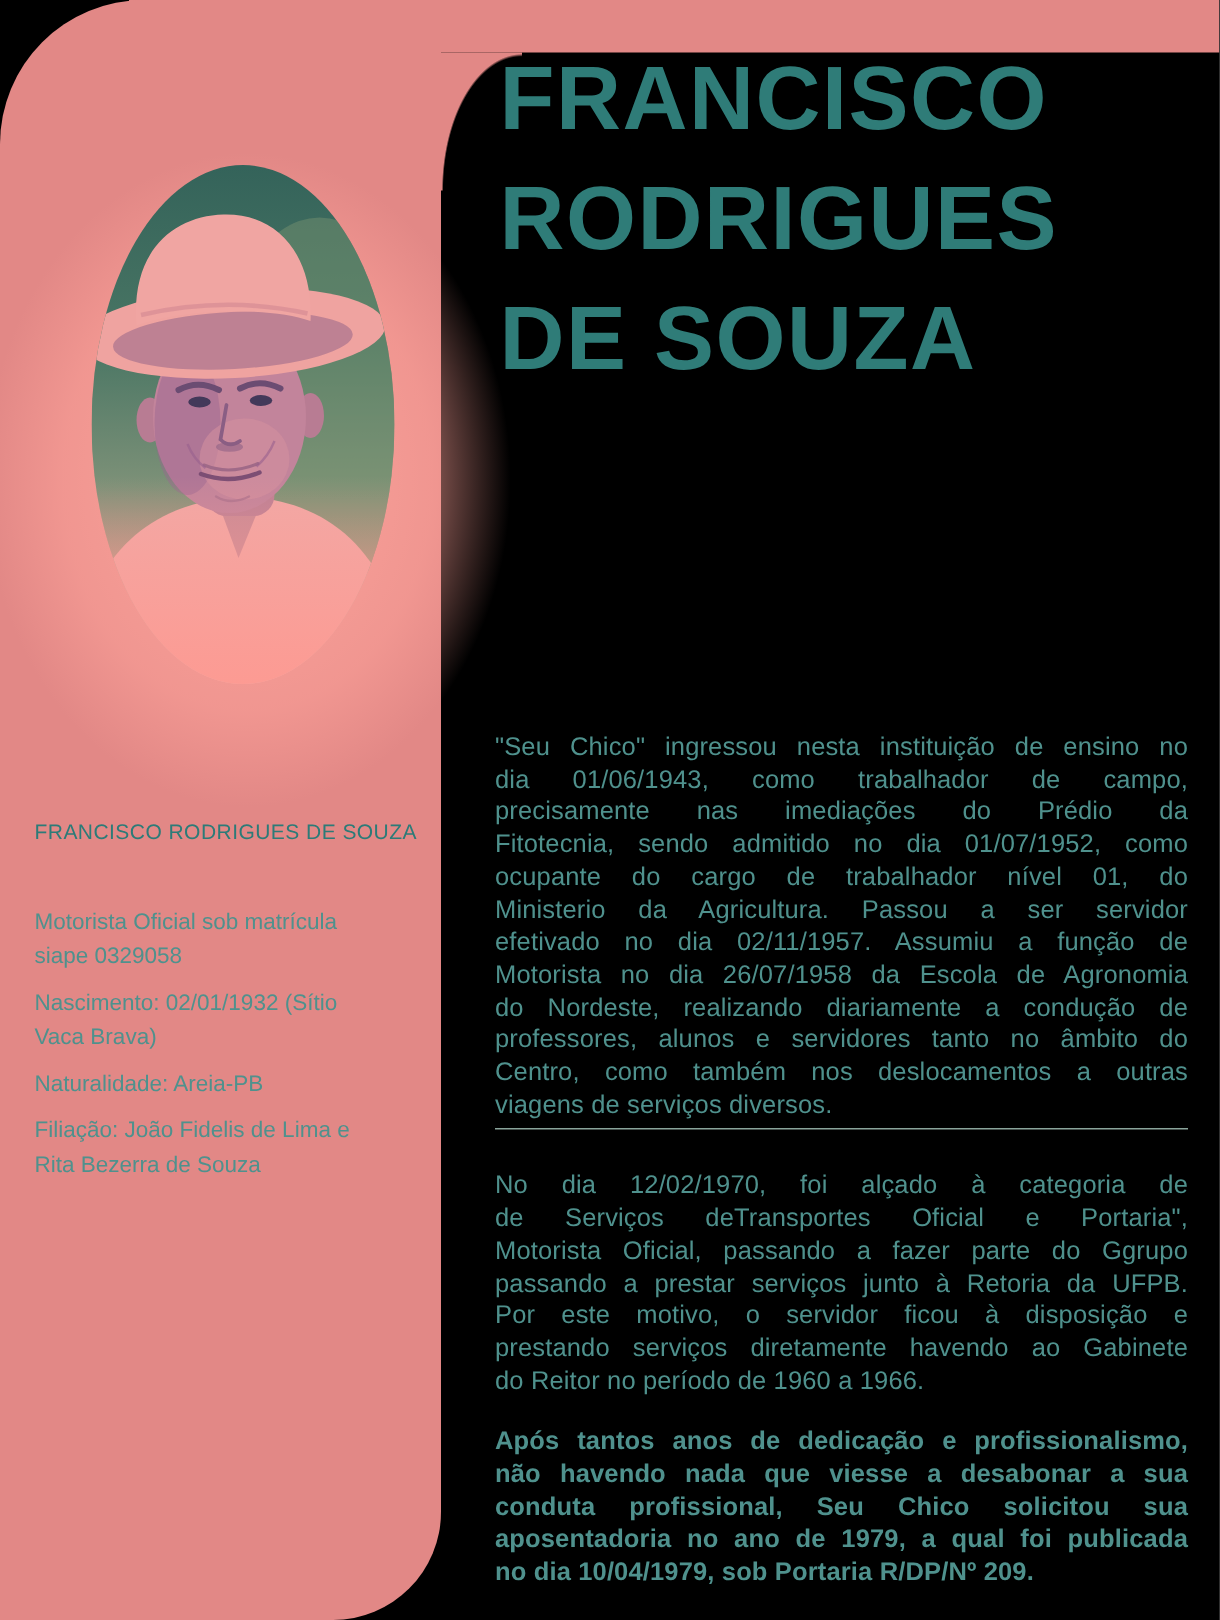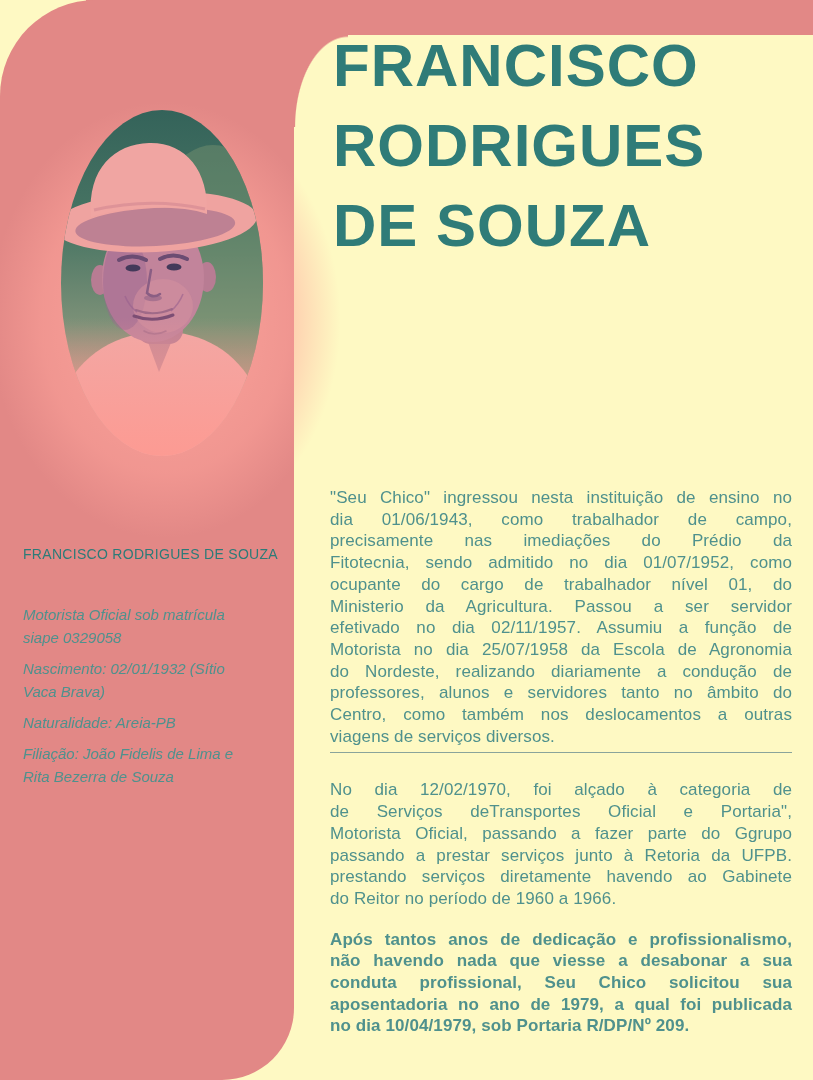--- a/index.html
+++ b/index.html
@@ -1,18 +1,18 @@
 <!DOCTYPE html>
 <html><head>
 <meta charset="utf-8">
 <style>
   html,body { margin:0; padding:0; background:#555; }
   .page {
     position:relative; width:813px; height:1080px; margin:0 auto;
-    background:#fef9c3; overflow:hidden;
+    background:#000000; overflow:hidden;
     font-family:"Liberation Sans", sans-serif;
   }
   
   .top-band { position:absolute; left:86px; top:0; right:0; height:35px; background:#E28886; }
   
   .left-panel {
     position:absolute; left:0; top:0; width:294px; height:1080px;
     background:#E28886; border-radius:96px 0 72px 0;
   }
   
@@ -34,21 +34,21 @@
   }
   .title-line { white-space:nowrap; }
 
   .info-block {
     position:absolute; left:23px; top:543px; width:250px;
     color:#4F918D; font-size:15px; line-height:23px;
   }
   .info-name {
     color:#2C7B78; font-weight:normal; font-size:14px; letter-spacing:0.3px; white-space:nowrap;
   }
-  .detail { margin-top:8px;font-style:italic; }
+  .detail { margin-top:8px; }
   .detail.first { margin-top:37px; }
   .iline { white-space:nowrap; }
 
   .article {
     position:absolute; left:330px; top:487px; width:462px;
     color:#4F918D; font-size:17px; line-height:21.7px; letter-spacing:0.1px;
   }
   .jline { text-align:justify; text-align-last:justify; }
   .para > .jline:last-child { text-align-last:left; }
   .divider { border:none; border-top:1.6px solid #8AA49B; margin:5px 0 26px 0; }
@@ -152,32 +152,33 @@
 
   <div class="article">
     <div class="para">
         <div class="jline">"Seu Chico" ingressou nesta instituição de ensino no</div>
         <div class="jline">dia 01/06/1943, como trabalhador de campo,</div>
         <div class="jline">precisamente nas imediações do Prédio da</div>
         <div class="jline">Fitotecnia, sendo admitido no dia 01/07/1952, como</div>
         <div class="jline">ocupante do cargo de trabalhador nível 01, do</div>
         <div class="jline">Ministerio da Agricultura. Passou a ser servidor</div>
         <div class="jline">efetivado no dia 02/11/1957. Assumiu a função de</div>
-        <div class="jline">Motorista no dia 25/07/1958 da Escola de Agronomia</div>
+        <div class="jline">Motorista no dia 26/07/1958 da Escola de Agronomia</div>
         <div class="jline">do Nordeste, realizando diariamente a condução de</div>
         <div class="jline">professores, alunos e servidores tanto no âmbito do</div>
         <div class="jline">Centro, como também nos deslocamentos a outras</div>
         <div class="jline">viagens de serviços diversos.</div>
       </div>
     <hr class="divider">
     <div class="para">
         <div class="jline">No dia 12/02/1970,  foi alçado à categoria de</div>
         <div class="jline">de Serviços deTransportes Oficial e Portaria",</div>
         <div class="jline">Motorista Oficial, passando a fazer parte do Ggrupo</div>
         <div class="jline">passando a prestar serviços junto à Retoria da UFPB.</div>
+        <div class="jline">Por este motivo, o servidor ficou à disposição e</div>
         <div class="jline">prestando serviços diretamente havendo ao Gabinete</div>
         <div class="jline">do Reitor  no período de 1960 a 1966.</div>
       </div>
     <div class="para gap">
         <div class="jline">Após tantos anos de dedicação e profissionalismo,</div>
         <div class="jline">não havendo nada que viesse a desabonar a sua</div>
         <div class="jline">conduta profissional, Seu Chico solicitou sua</div>
         <div class="jline">aposentadoria no ano de 1979, a qual foi publicada</div>
         <div class="jline">no dia 10/04/1979, sob Portaria R/DP/Nº 209.</div>
       </div>

